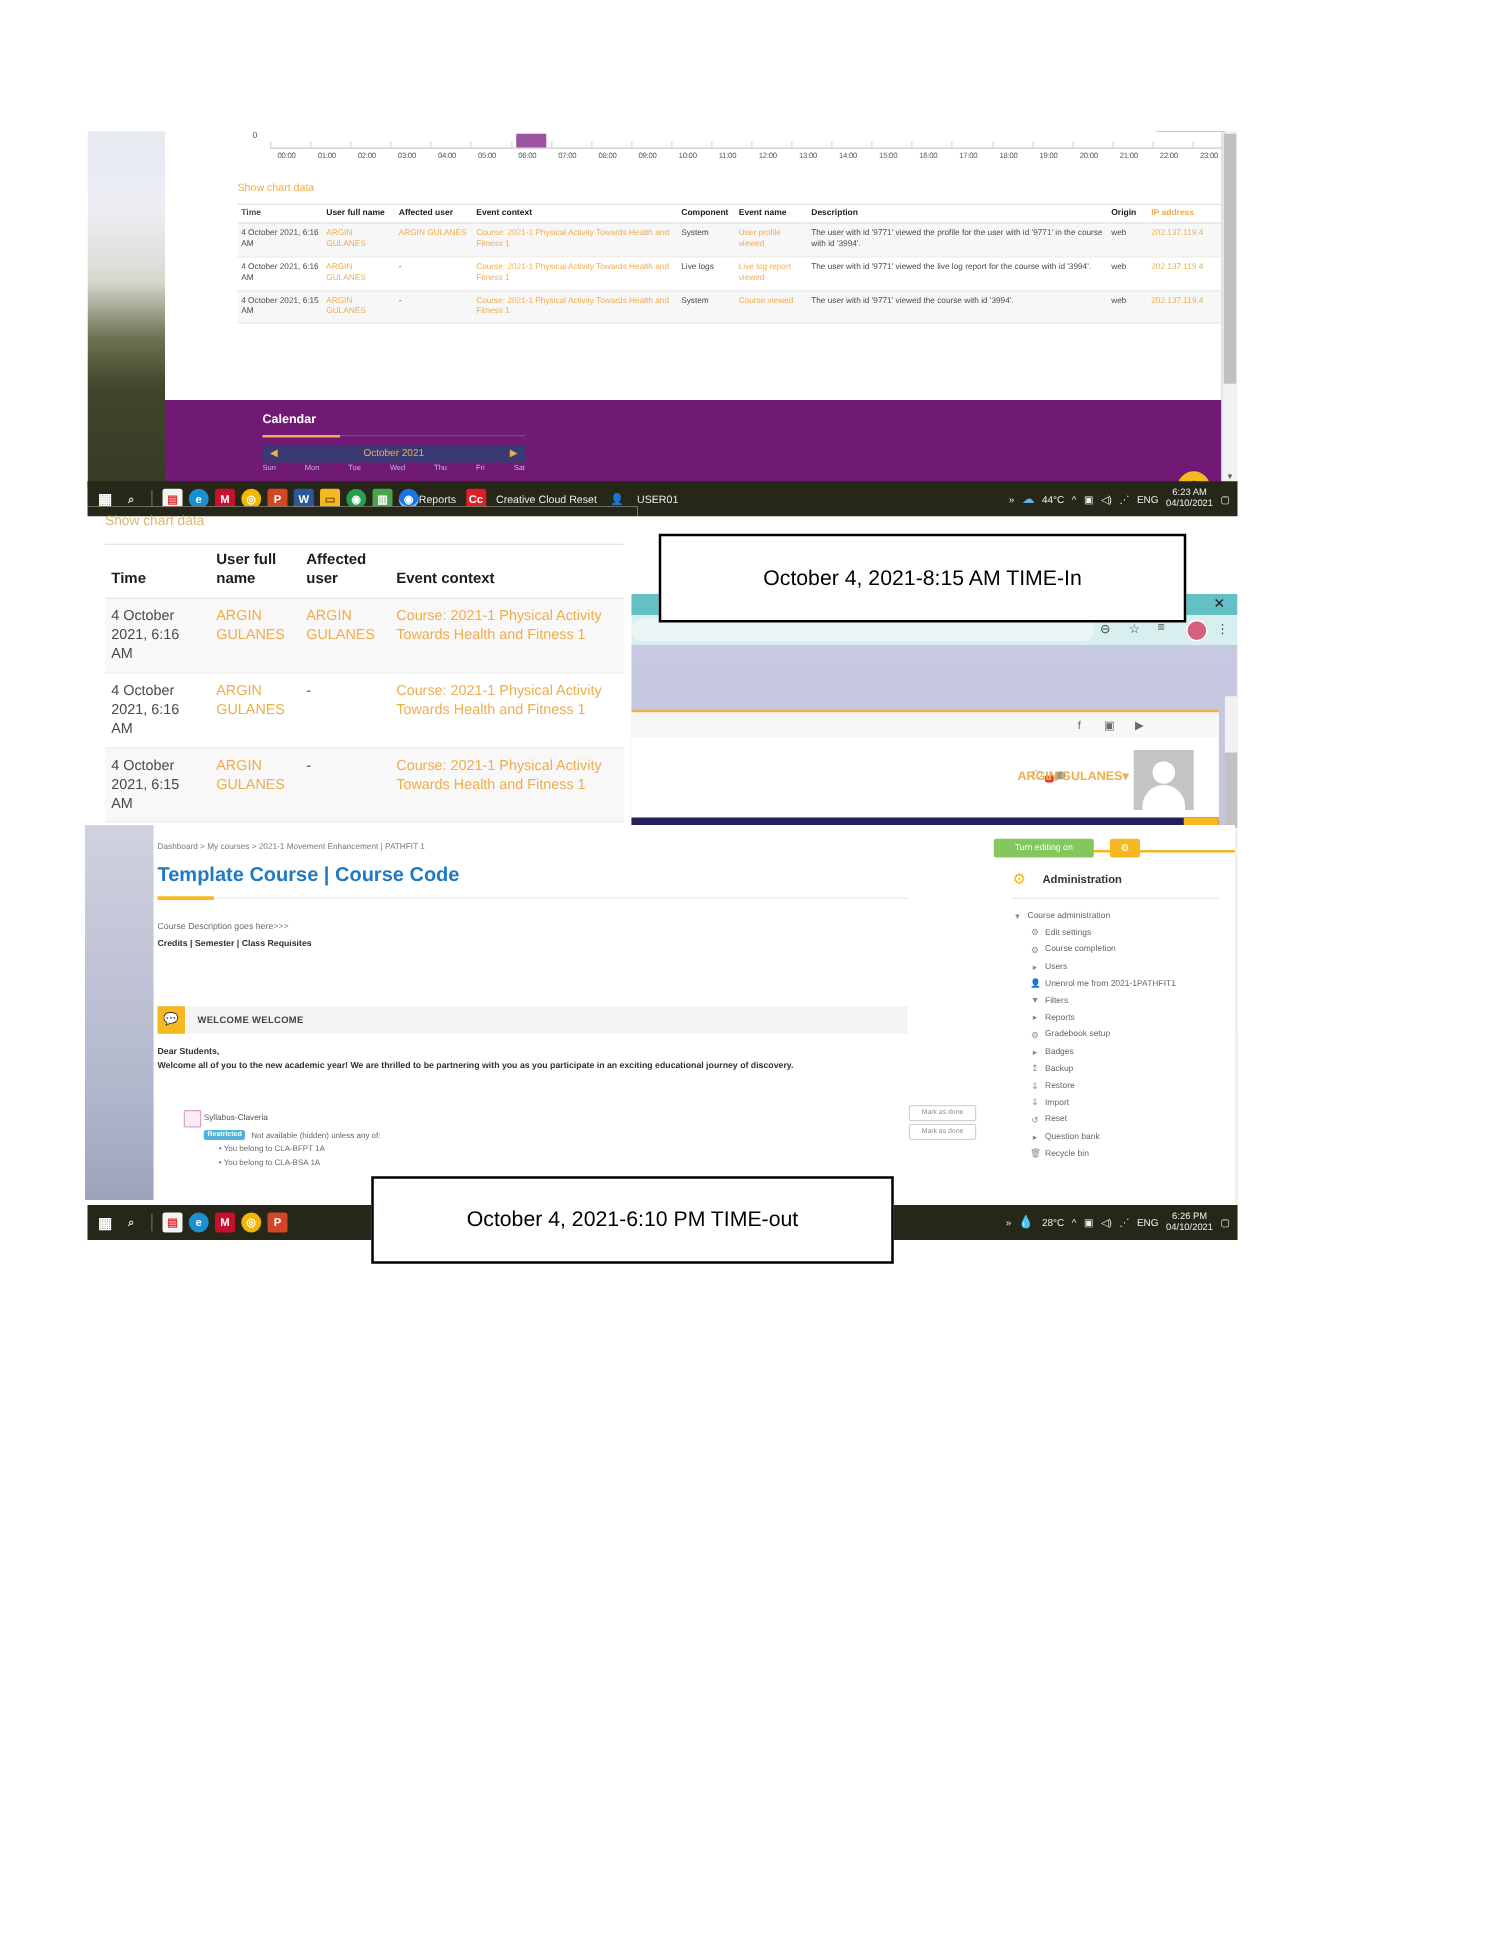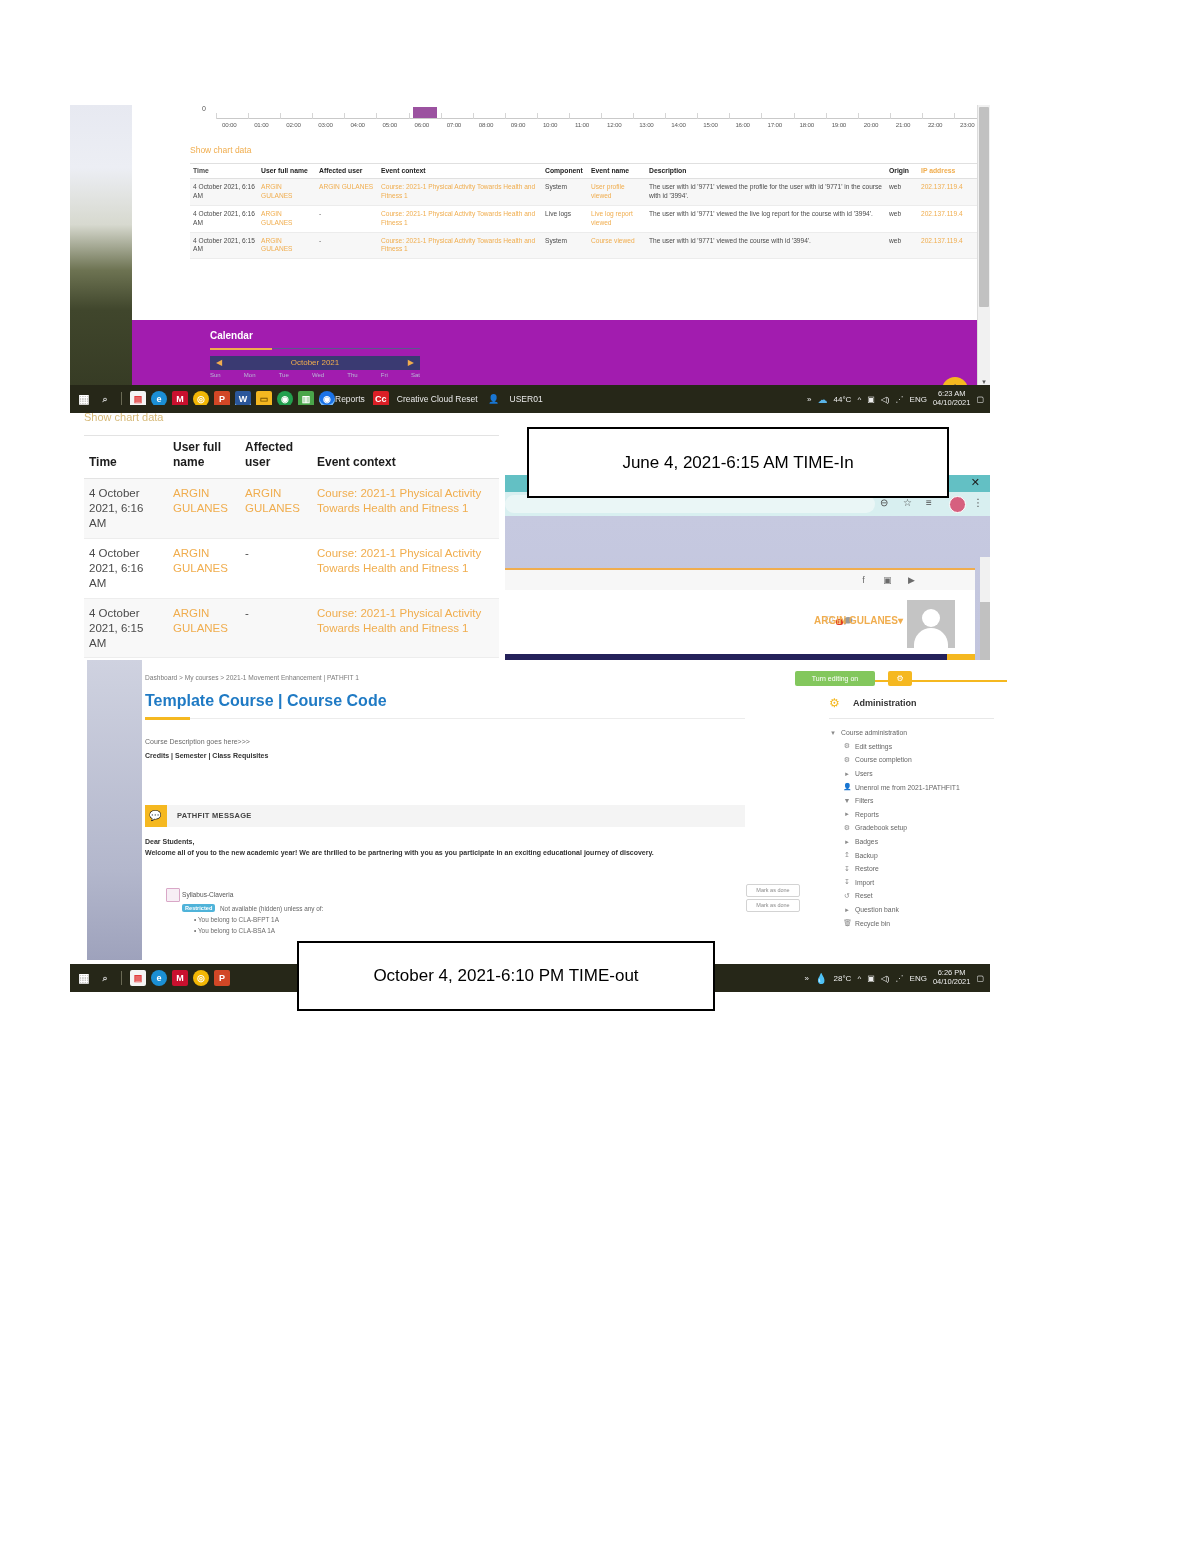--- a/index.html
+++ b/index.html
@@ -51,21 +51,21 @@
   #tbl1 .c-user{width:52px;}
   #tbl1 .c-aff{width:56px;}
   #tbl1 .c-ctx{width:158px;}
   #tbl1 .c-comp{width:40px;}
   #tbl1 .c-evt{width:52px;}
   #tbl1 .c-desc{width:auto;}
   #tbl1 .c-org{width:26px;}
   #tbl1 .c-ip{width:56px;color:#f0ad4e;}
 
   
-  .calblock{position:absolute;left:0px;top:215px;width:846px;height:70px;background:#a21caf;}
+  .calblock{position:absolute;left:0px;top:215px;width:846px;height:70px;background:#701a75;}
   .caltitle{position:absolute;left:78px;top:10px;color:#ffffff;font-weight:bold;font-size:10px;}
   .calrule{position:absolute;left:78px;top:28px;width:210px;height:1px;background:#5a5a8e;}
   .calrule-o{position:absolute;left:78px;top:28px;width:62px;height:2px;background:#f0ad4e;}
   .calnav{position:absolute;left:78px;top:36px;width:210px;height:14px;background:#3a3a72;}
   .calnav .mon{position:absolute;left:0;right:0;top:2px;text-align:center;color:#f0ad4e;font-size:8px;}
   .calnav .arr{position:absolute;top:2px;color:#f0ad4e;font-size:8px;}
   .caldays{position:absolute;left:78px;top:52px;width:210px;color:#b9b9d6;font-size:6px;display:flex;justify-content:space-between;}
 
   .uparrow{
     position:absolute;right:22px;bottom:10px;width:26px;height:26px;border-radius:50%;
@@ -100,21 +100,21 @@
 
   
   .annot{
     position:absolute;background:#ffffff;border:2px solid #000;
     display:flex;align-items:center;justify-content:center;
     font-size:17px;color:#000;
   }
 
   
   #shot3{left:505px;top:475px;width:485px;height:517px;overflow:hidden;}
-  #shot3b{left:87px;top:660px;width:920px;height:332px;overflow:hidden;}
+  #shot3b{left:68px;top:660px;width:920px;height:332px;overflow:hidden;}
 
   .chrome-title{position:absolute;left:0;top:0;width:485px;height:17px;background:#63c0c4;}
   .chrome-x{position:absolute;right:10px;top:1px;color:#1a1a1a;font-size:11px;}
   .chrome-tool{position:absolute;left:0;top:17px;width:485px;height:24px;background:#d8eff0;}
   .omnibox{position:absolute;left:0;top:3px;width:370px;height:18px;background:#eaf6f6;border-radius:9px;}
   .chrome-ic{position:absolute;top:5px;font-size:10px;color:#4a4a4a;}
   .chrome-avatar{position:absolute;right:24px;top:4px;width:15px;height:15px;border-radius:50%;background:#d6607f;border:1.5px solid #fff;}
 
   .moodle-bg{position:absolute;left:0;top:41px;width:485px;height:476px;background:linear-gradient(180deg,#c6c9e0 0%,#b9bcd8 100%);}
   .moodle-page{position:absolute;left:0;top:52px;width:470px;background:#fff;}
@@ -452,21 +452,21 @@
     <div class="course-main">
       <div class="breadcrumb">Dashboard &gt; My courses &gt; 2021-1 Movement Enhancement | PATHFIT 1</div>
       <div class="course-title">Template Course | Course Code</div>
       <div class="title-rule"></div>
       <div class="title-ul"></div>
       <div class="coursedesc">Course Description goes here&gt;&gt;&gt;</div>
       <div class="creditline">Credits | Semester  | Class Requisites</div>
 
       <div class="welcome-box">
         <span class="welcome-ic">💬</span>
-        <span class="welcome-txt">PATHFIT MESSAGE</span>
+        <span class="welcome-txt">WELCOME WELCOME</span>
       </div>
 
       <div class="dear">Dear Students,</div>
       <div class="welcomebody">Welcome all of you to the new academic year! We are thrilled to be partnering with you as you participate in an exciting educational journey of discovery.</div>
 
       <div class="markdone" style="top:224px;">Mark as done</div>
       <div class="markdone" style="top:239px;">Mark as done</div>
 
       <div class="syl-ic"></div>
       <div class="syl-txt">Syllabus-Claveria</div>
@@ -570,14 +570,14 @@
     <span>⋰</span>
     <span>ENG</span>
     <span class="tb-clock">
       <span>6:26 PM</span><br>
       <span>04/10/2021</span>
     </span>
     <span>▢</span>
   </div>
 </div>
 
-<div class="annot abs" style="left:527px;top:427px;width:418px;height:67px;">June 4, 2021-6:15 AM TIME-In</div>
+<div class="annot abs" style="left:527px;top:427px;width:418px;height:67px;">October 4, 2021-8:15 AM TIME-In</div>
 <div class="annot abs" style="left:297px;top:941px;width:414px;height:66px;">October 4, 2021-6:10 PM TIME-out</div>
 
 </body></html>

